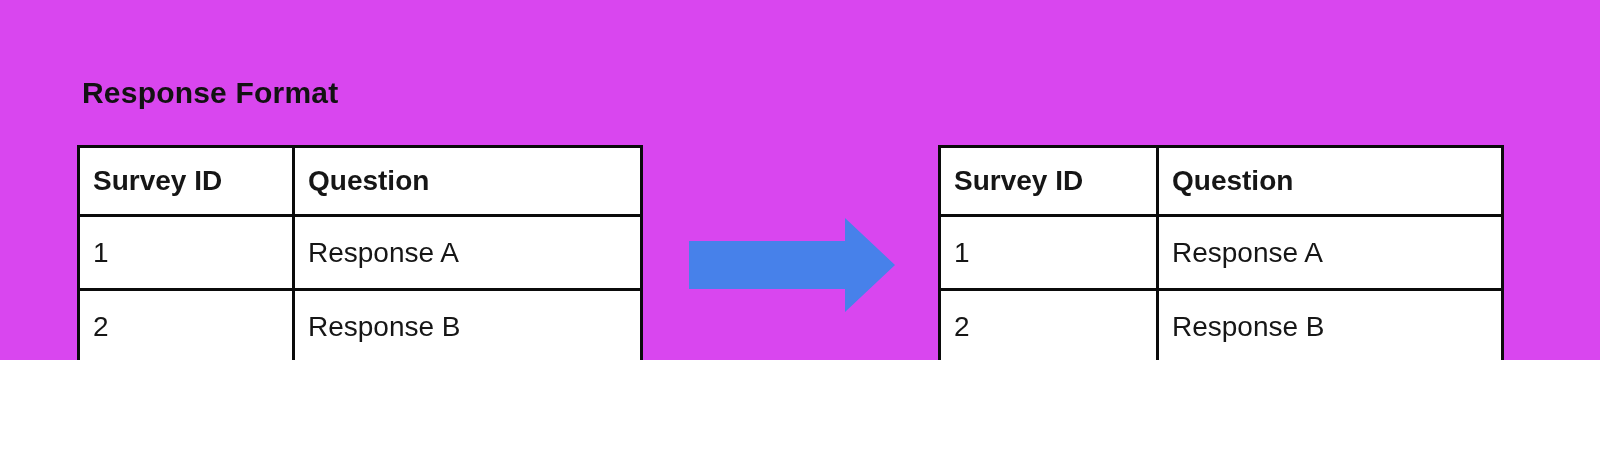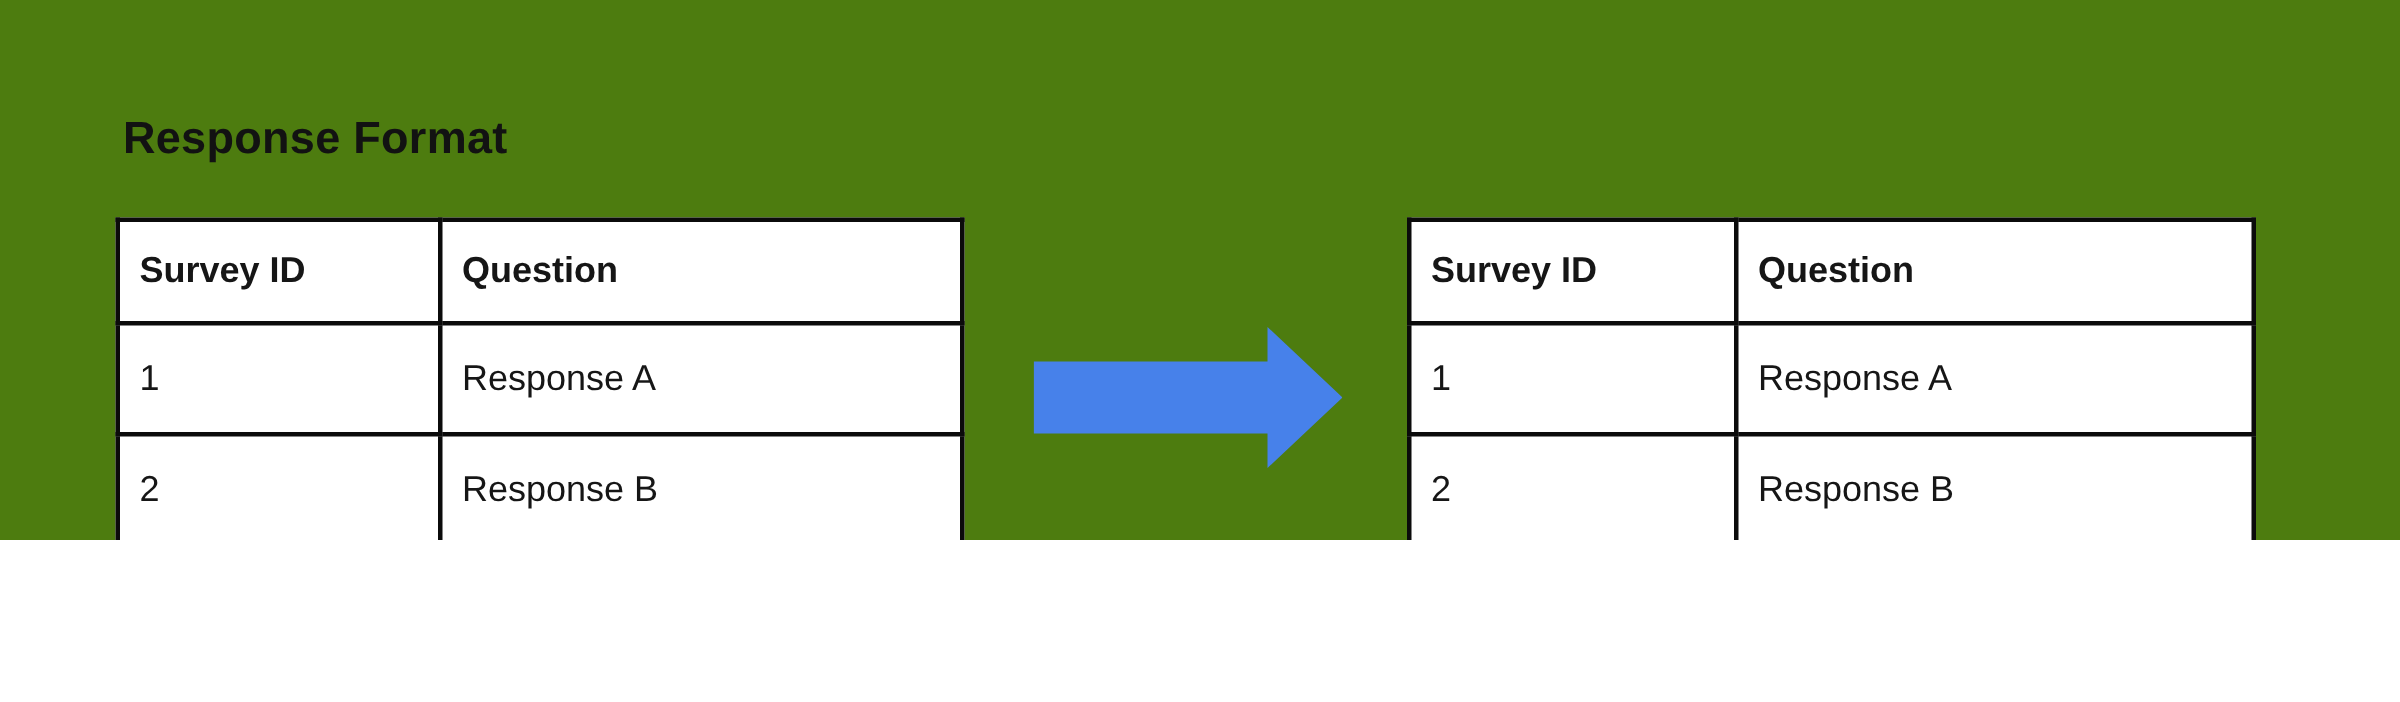--- a/index.html
+++ b/index.html
@@ -3,21 +3,21 @@
 <meta charset="utf-8">
 <style>
   * { margin: 0; padding: 0; box-sizing: border-box; }
   html, body { background: #ffffff; }
   body { font-family: "Liberation Sans", "DejaVu Sans", sans-serif; }
 
   .canvas {
     position: relative;
     width: 1600px;
     height: 360px;
-    background: #4d7c0f;
+    background: #d946ef;
     overflow: hidden;
   }
 
   .panel-title {
     position: absolute;
     font-size: 30px;
     font-weight: 700;
     color: #121212;
     letter-spacing: 0.2px;
     white-space: nowrap;
@@ -35,21 +35,21 @@
   table.data-table.left  { left: 77px;  top: 145px; }
   table.data-table.right { left: 938px; top: 145px; }
 
   .data-table th,
   .data-table td {
     border: 3px solid #0b0b0b;
     padding: 0 0 0 13px;
     text-align: left;
     vertical-align: middle;
     color: #161616;
-    font-size: 24px;
+    font-size: 28px;
     background: #ffffff;
   }
   .data-table th {
     font-weight: 700;
     height: 69px;
   }
   .data-table td {
     font-weight: 400;
     height: 74px;
   }

